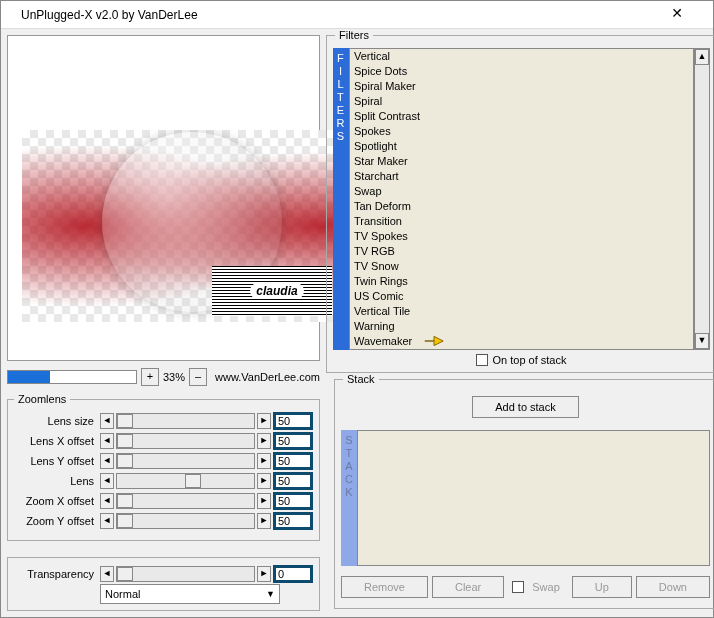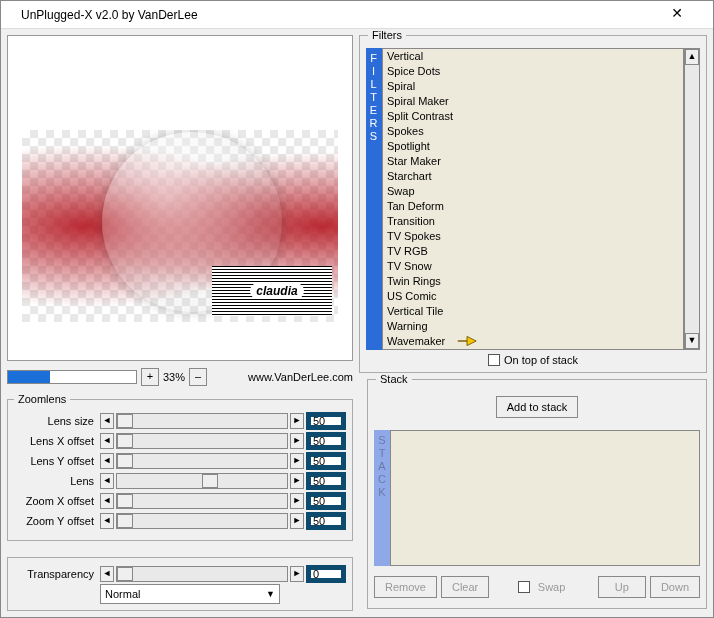--- a/index.html
+++ b/index.html
@@ -22,36 +22,36 @@
   .progress .fill { position:absolute; left:0; top:0; bottom:0; width:33%; background:#1a6fd8; }
   .smbtn { width:18px; height:18px; border:1px solid #888; background:#efefef; text-align:center; line-height:14px; cursor:pointer; }
   .link { color:#000; text-decoration: none; }
   fieldset { border:1px solid #aaa; padding: 6px; margin:0; }
   fieldset legend { padding: 0 4px; }
   .slider-row { display:flex; align-items:center; height:20px; gap:2px; }
   .slider-row label { width: 84px; text-align:right; padding-right:4px; }
   .arrow { width:14px; height:16px; border:1px solid #888; background:#efefef; text-align:center; line-height:12px; font-size:9px; cursor:pointer; }
   .track { flex:1; height:16px; border:1px solid #888; background:#e9e9e9; position:relative; }
   .thumb { position:absolute; top:0; width:16px; height:14px; background:#efefef; border:1px solid #888; }
-  .valbox { width:40px; height:18px; border:5px solid #0c4a6e; background:#fff; padding:1px 2px; }
+  .valbox { width:40px; height:18px; border:3px solid #0c4a6e; background:#fff; padding:1px 2px; }
   .dropdown { width:180px; height:20px; border:1px solid #888; background:#fff; display:flex; align-items:center; padding:0 4px; justify-content:space-between; }
   .dropdown .chev { font-size:9px; }
   .group { border:1px solid #aaa; position:relative; }
   .group .glabel { position:absolute; top:-7px; left:8px; background:#f0f0f0; padding:0 4px; }
   .filters-box { height: 302px; display:flex; margin-top:8px; }
   .filters-tab { width:16px; background:#2b6cd8; color:#fff; writing-mode: horizontal-tb; display:flex; flex-direction:column; align-items:center; justify-content:flex-start; padding-top:4px; font-size:10px; letter-spacing:1px; }
   .filters-tab span { display:block; line-height:13px; }
   .filters-list { flex:1; background:#edeadb; border:1px solid #888; overflow:hidden; position:relative; }
   .filters-list .item { padding:1px 4px; height:15px; line-height:13px; cursor:pointer; }
   .filters-list .item.selected { background:#2b6cd8; color:#fff; }
   .vscroll { width:16px; background:#e9e9e9; border:1px solid #888; display:flex; flex-direction:column; justify-content:space-between; }
   .vscroll .arrow { width:auto; border:1px solid #888; margin:0; }
   .checkbox-row { display:flex; align-items:center; justify-content:center; gap:4px; padding:4px; }
   .checkbox { width:12px; height:12px; border:1px solid #555; background:#fff; }
-  .btn { height:22px; border:1px solid #888; background:#efefef; padding: 0 10px; cursor:pointer; display:inline-flex; align-items:center; justify-content:center; min-width:48px; }
+  .btn { height:22px; border:1px solid #888; background:#efefef; padding: 0 22px; cursor:pointer; display:inline-flex; align-items:center; justify-content:center; min-width:48px; }
   .btn.disabled { color:#999; }
   .stackbox { height:136px; margin-top:8px; display:flex; }
   .stack-tab { width:16px; background:#8fa8e8; color:#465; display:flex; flex-direction:column; align-items:center; padding-top:4px; }
   .stack-tab span { display:block; line-height:13px; color:#6b7ba8; }
   .stack-list { flex:1; background:#edeadb; border:1px solid #888; }
   .btnrow { display:flex; gap:4px; padding:4px 0; align-items:center; }
   .pointer { position:absolute; font-size:18px; pointer-events:none; }
   .pointer svg { width:22px; height:18px; }
   .spacer { flex:1; }
 </style>
@@ -173,22 +173,22 @@
               <span>I</span>
               <span>L</span>
               <span>T</span>
               <span>E</span>
               <span>R</span>
               <span>S</span>
             </div>
           <div class="filters-list" id="flist">
               <div class="item">Vertical</div>
               <div class="item">Spice Dots</div>
+              <div class="item">Spiral Maker</div>
               <div class="item">Spiral</div>
-              <div class="item">Spiral Maker</div>
               <div class="item">Split Contrast</div>
               <div class="item">Spokes</div>
               <div class="item">Spotlight</div>
               <div class="item">Star Maker</div>
               <div class="item">Starchart</div>
               <div class="item">Swap</div>
               <div class="item">Tan Deform</div>
               <div class="item">Transition</div>
               <div class="item">TV Spokes</div>
               <div class="item">TV RGB</div>

